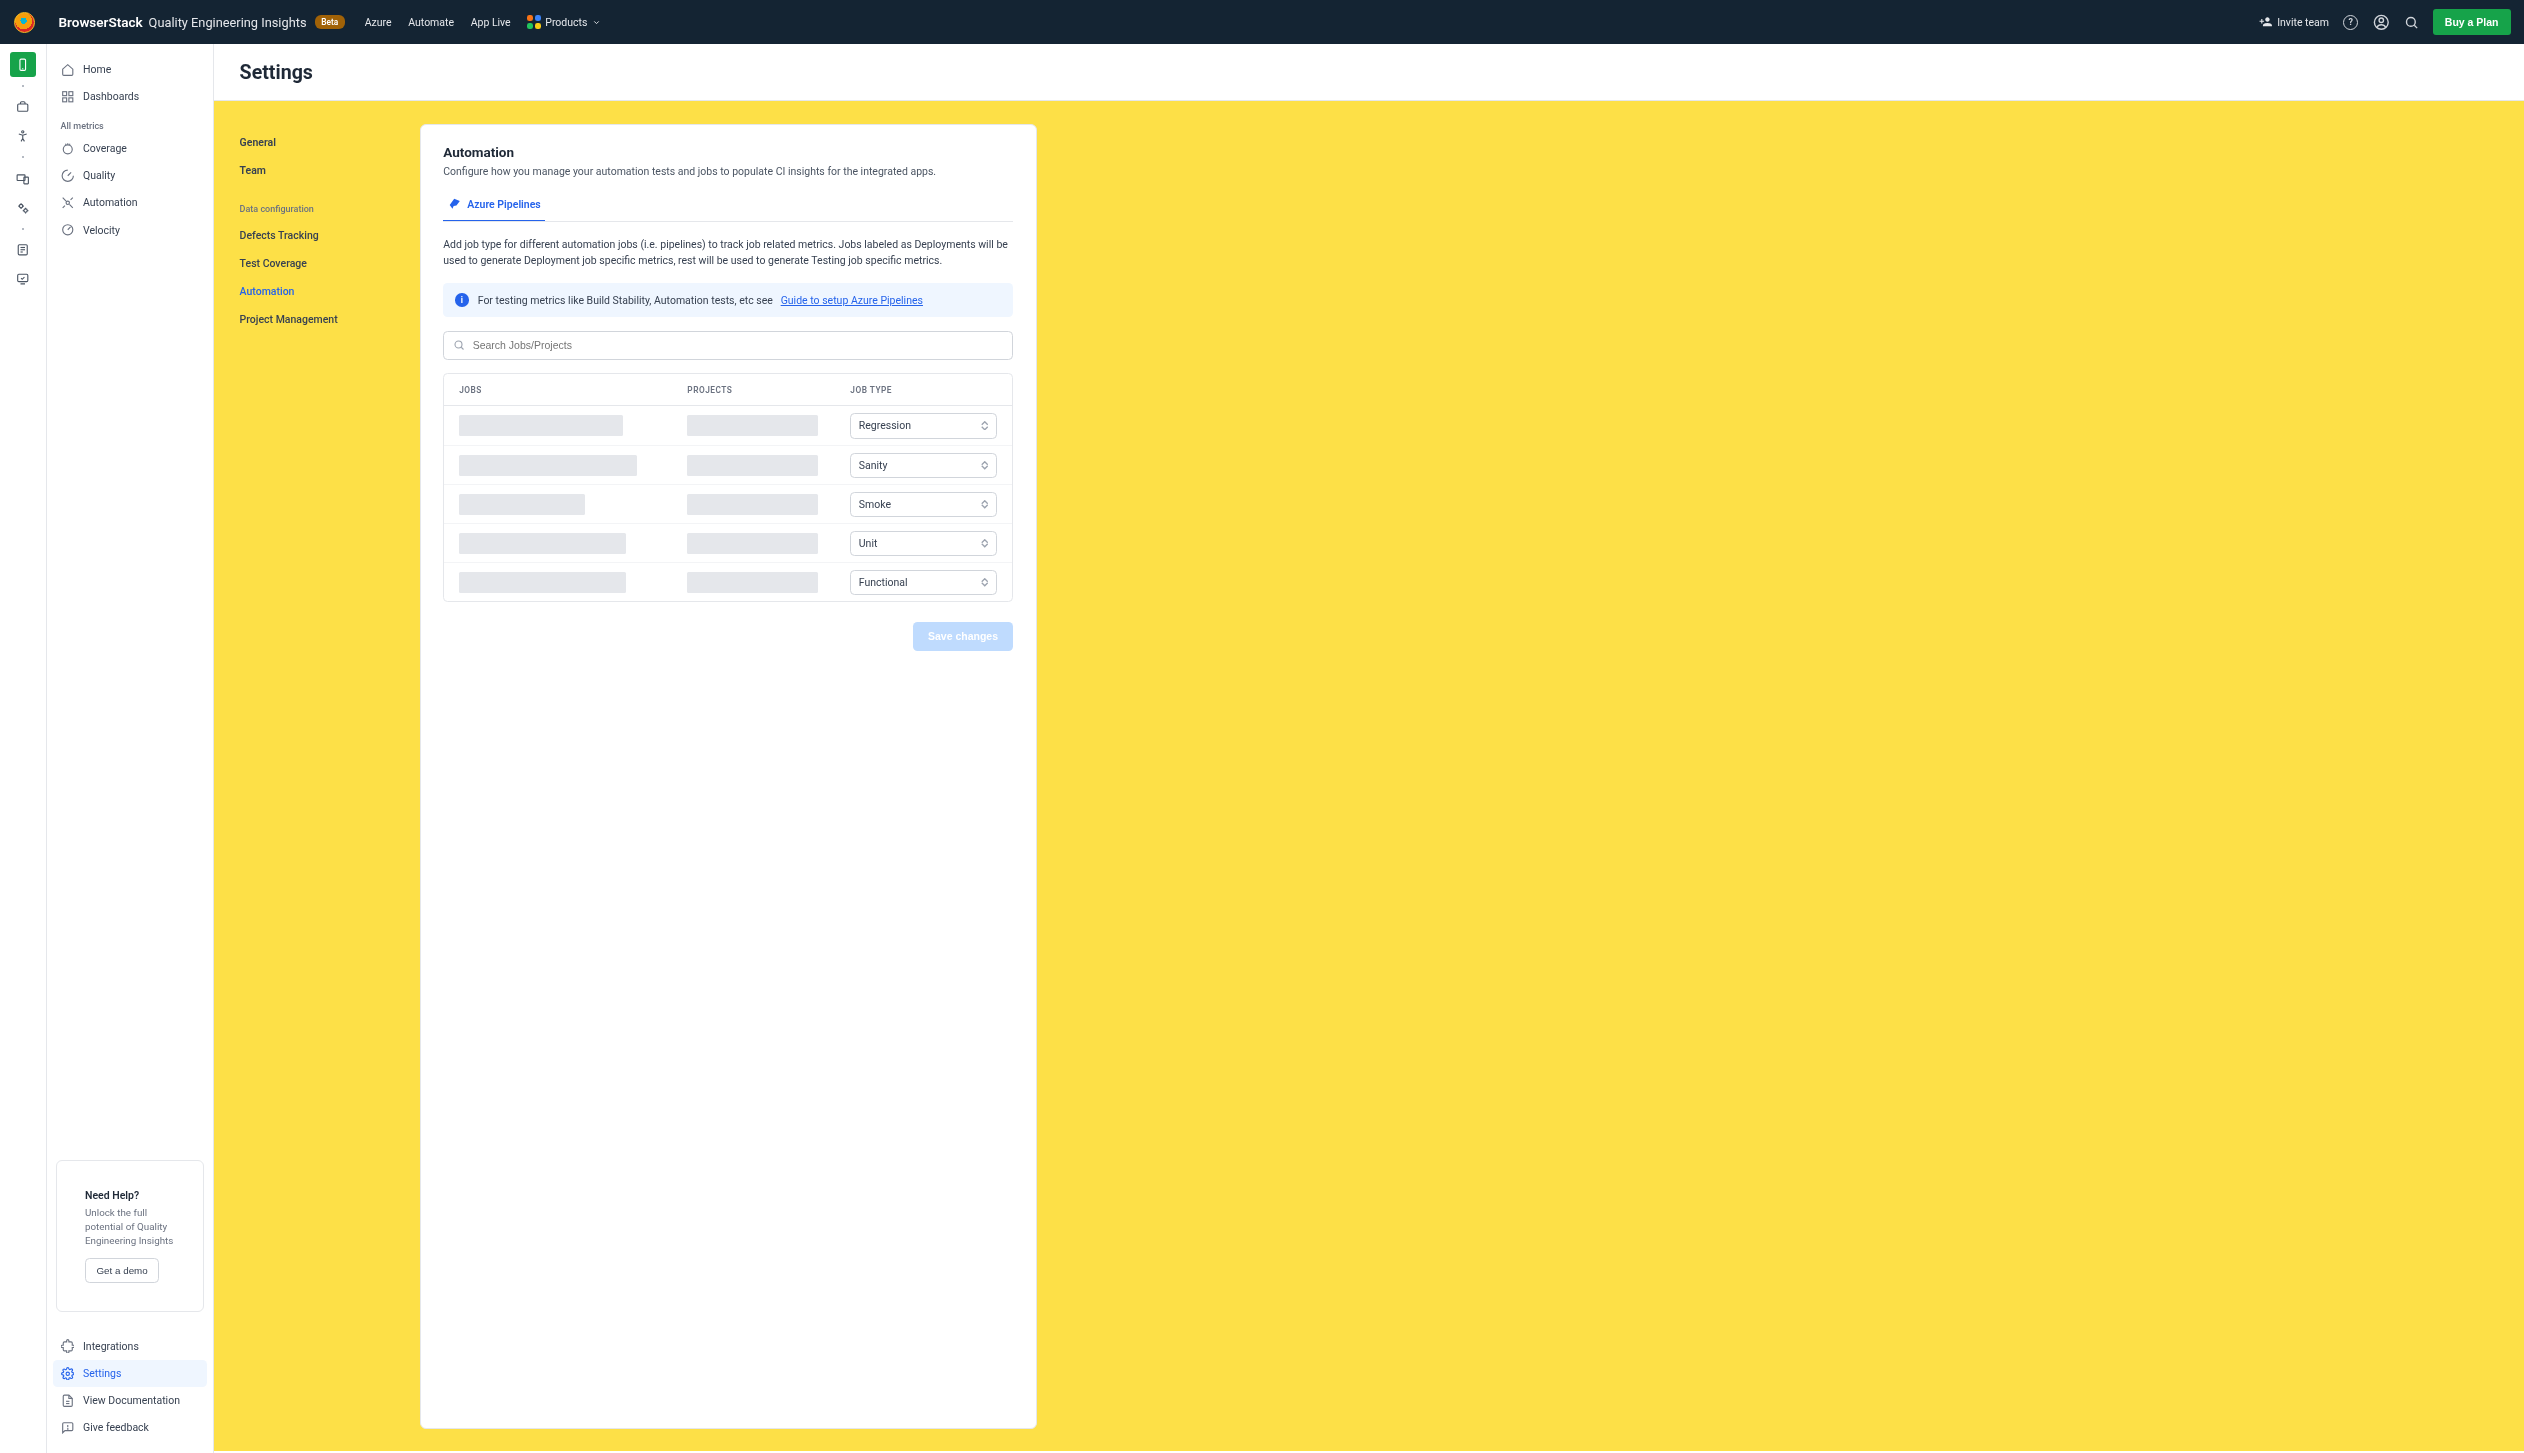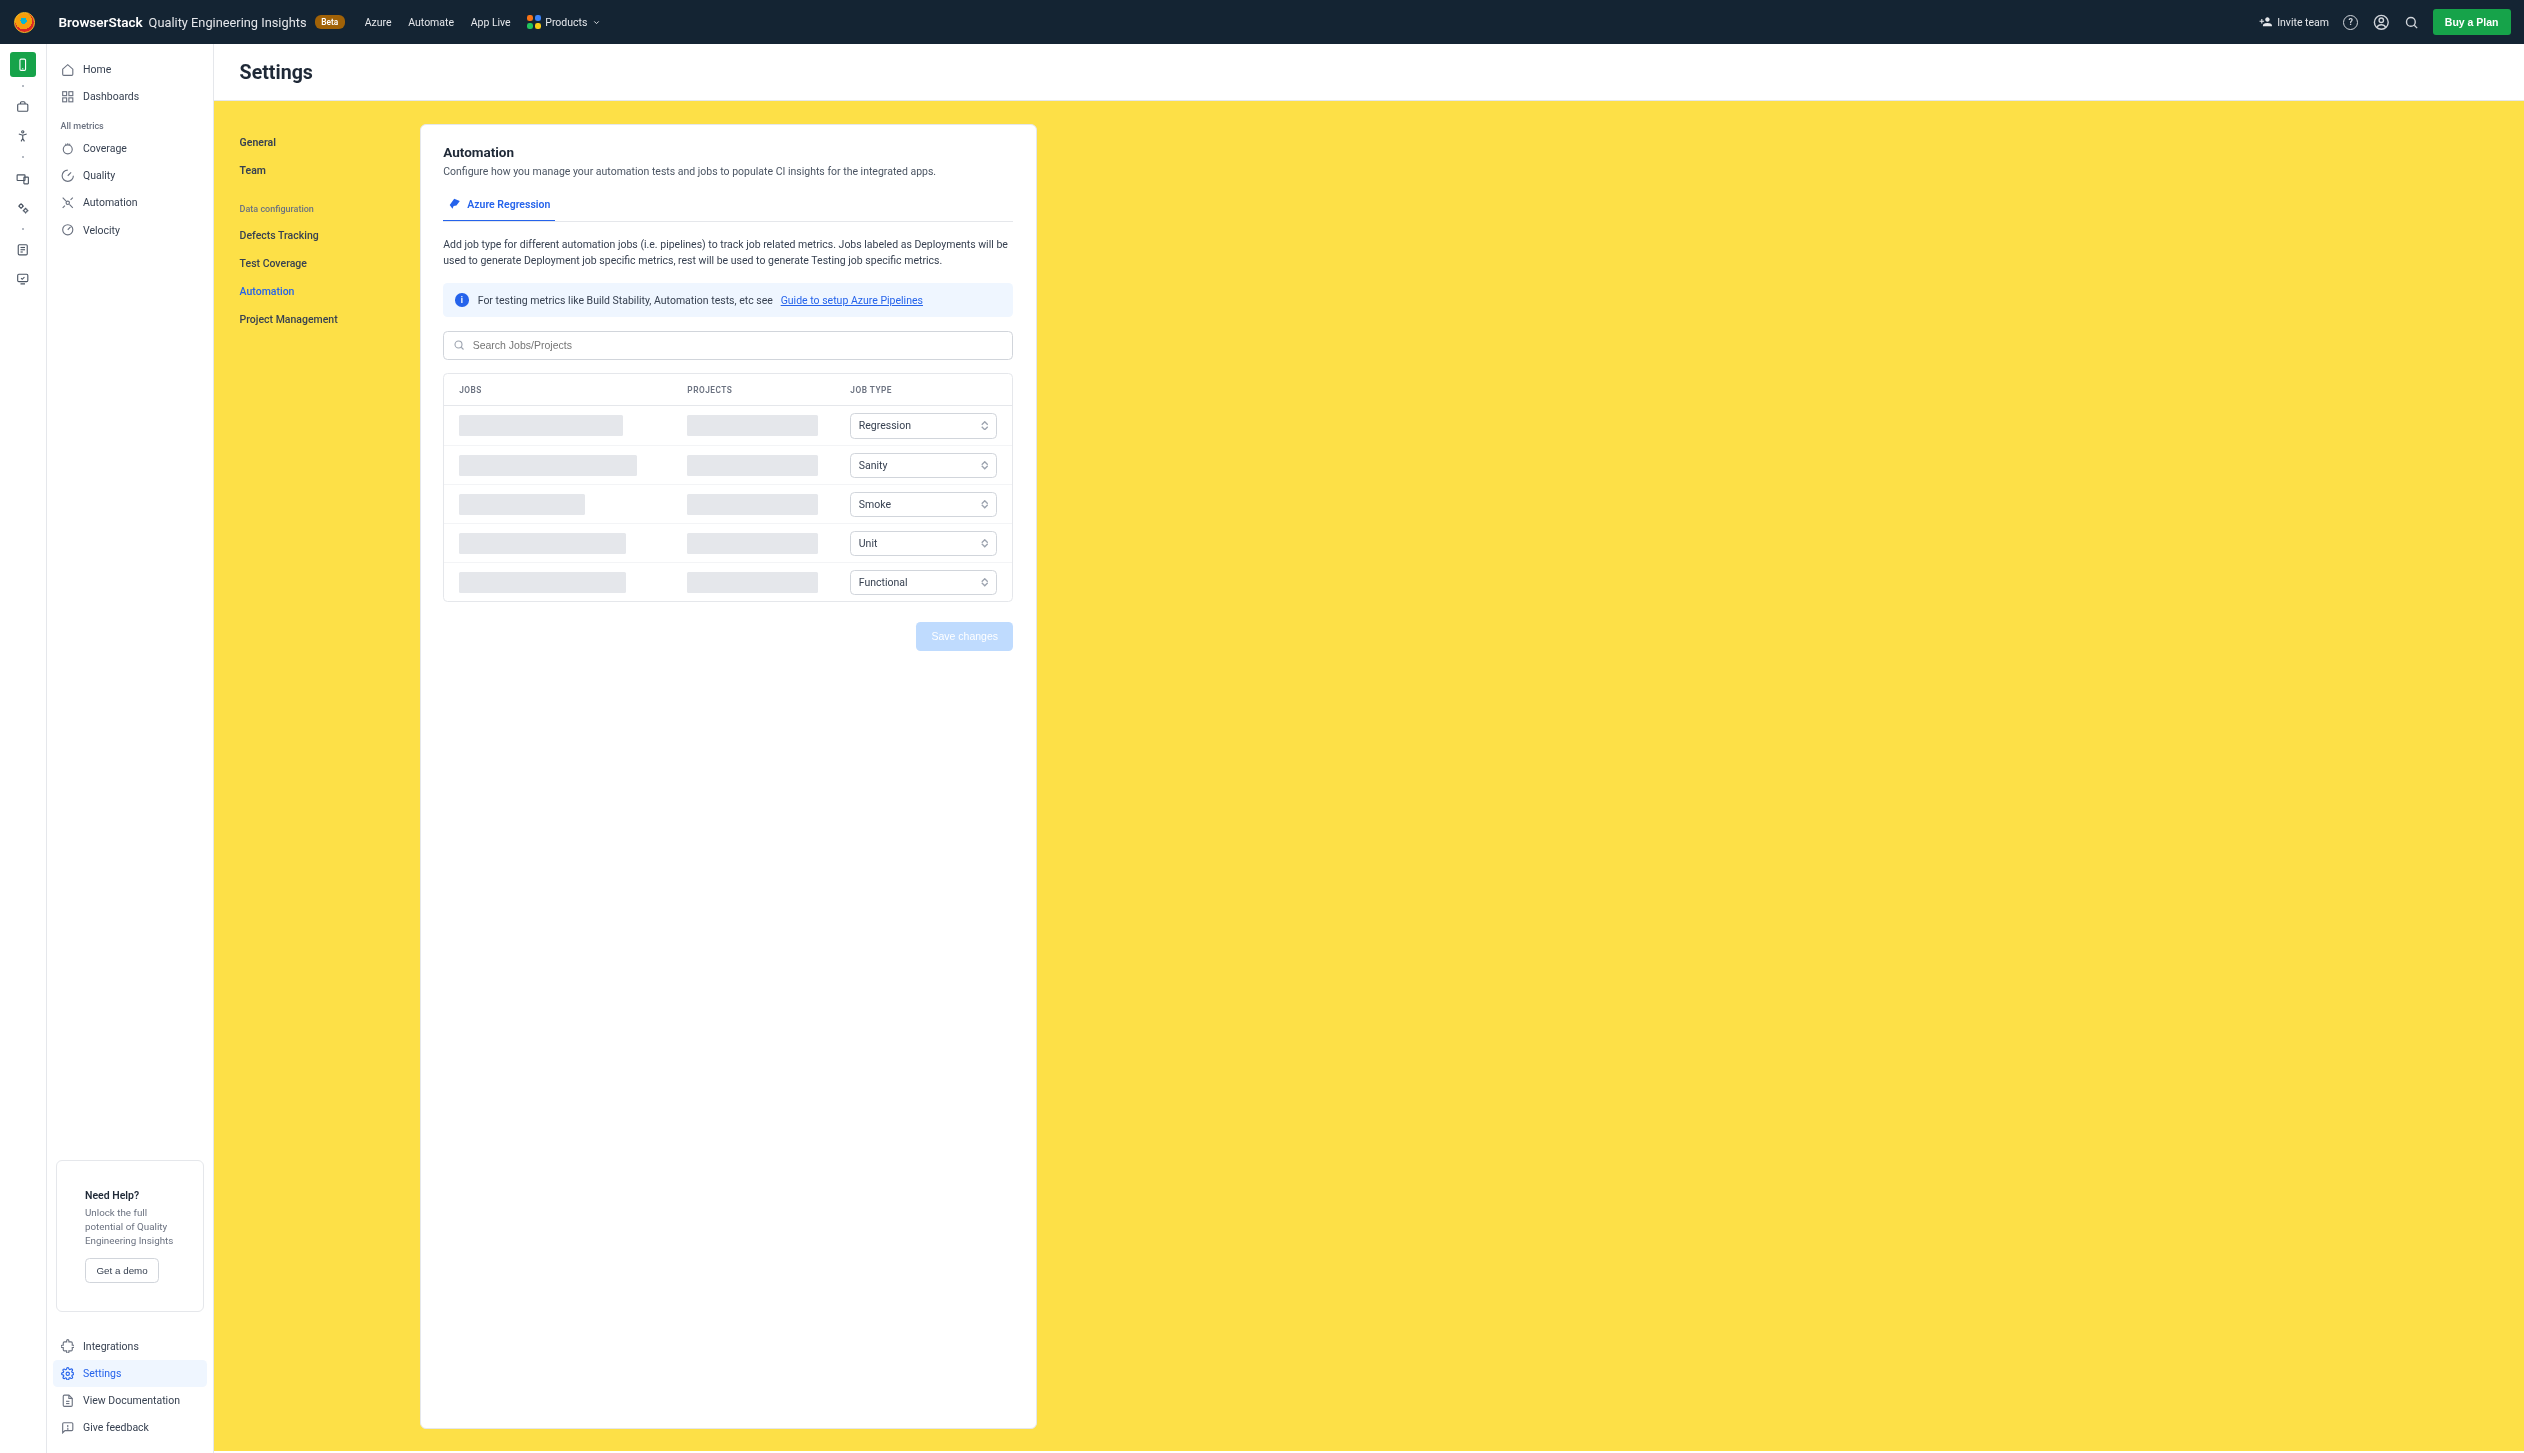--- a/index.html
+++ b/index.html
@@ -155,21 +155,21 @@
 .sk-job { width: 72%; }
 .sk-proj { width: 80%; }
 .select {
   border: 0.8px solid #d1d5db; border-radius: 4.5px; height: 25.6px; display: flex; align-items: center;
   justify-content: space-between; padding: 0 7.5px; font-size: 10.5px; color: #374151; cursor: pointer;
   background: #fff;
 }
 .select .caret { display: flex; flex-direction: column; line-height: 0; color: #9ca3af; }
 .save-row { display: flex; justify-content: flex-end; margin-top: 19.6px; }
 .save-btn {
-  background: #bfdbfe; color: #ffffff; font-weight: 400; font-size: 10.5px;
+  background: #bfdbfe; color: #ffffff; font-weight: 700; font-size: 10.5px;
   border: none; border-radius: 4.5px; padding: 8.3px 15px; cursor: not-allowed;
 }
 svg { display: block; }
 </style>
 </head>
 <body>
 
 <div class="topbar">
   <div class="logo-group">
     <div class="logo-mark"></div>
@@ -404,21 +404,21 @@
         <h2>Automation</h2>
         <p class="subtitle">Configure how you manage your automation tests and jobs to populate CI insights for the integrated apps.</p>
 
         <div class="tabrow">
           <div class="tab">
             <span class="tab-icon">
               <svg width="13.5" height="13.5" viewBox="0 0 24 24" fill="currentColor">
                   <path d="M3 14l8-11 10 4-6 8-5 1-2 5-5-7z"></path>
                 </svg>
             </span>
-            <span>Azure Regression</span>
+            <span>Azure Pipelines</span>
           </div>
         </div>
 
         <p class="desc">Add job type for different automation jobs (i.e. pipelines) to track job related metrics. Jobs labeled as Deployments will be used to generate Deployment job specific metrics, rest will be used to generate Testing job specific metrics.</p>
 
         <div class="info-banner">
           <span class="info-icon">i</span>
           <span>
             <span>For testing metrics like Build Stability, Automation tests, etc see</span>
             &nbsp;

